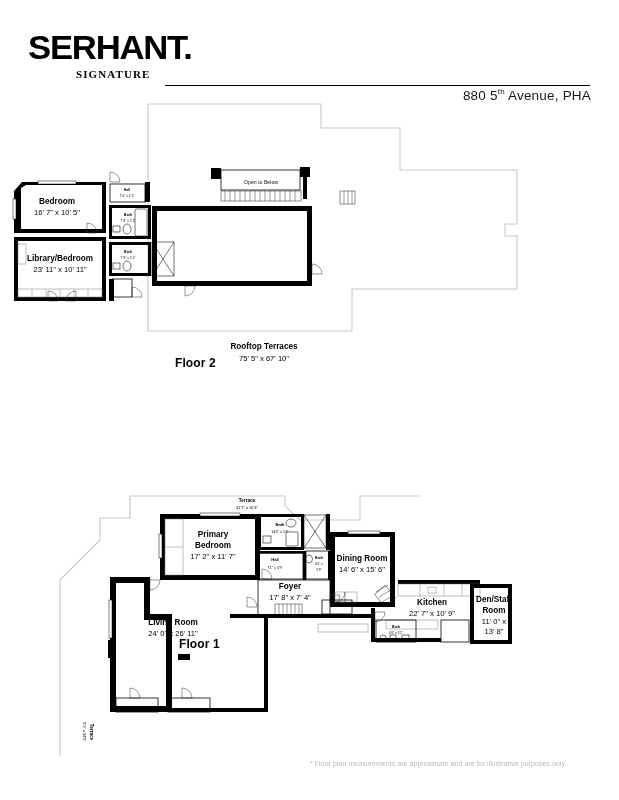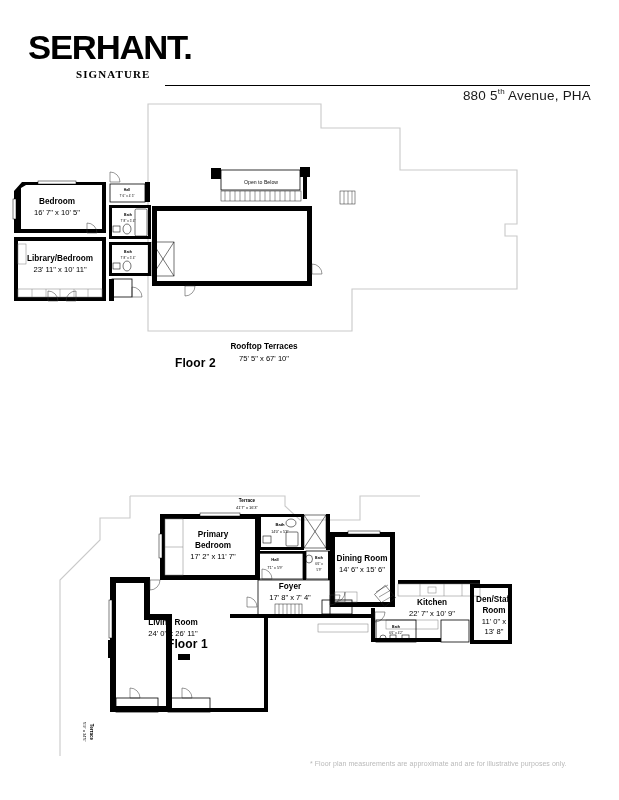--- a/index.html
+++ b/index.html
@@ -38,21 +38,21 @@
 
   
   #plan{position:absolute;left:0;top:96px;width:619px;height:660px;}
   #plan svg{display:block;}
 
   
   .floor-caption{
     position:absolute;font-size:12px;font-weight:bold;color:#000;letter-spacing:.1px;padding-left:29px;
   }
   #floor2-caption{left:146px;top:356px;}
-  #floor1-caption{left:138px;top:637px;}
+  #floor1-caption{left:150px;top:637px;}
 
   #footnote{
     position:absolute;left:310px;top:760px;
     font-size:7px;color:#b9b9b9;letter-spacing:.05px;white-space:nowrap;
   }
 
   
   .rm-name{font-family:"Liberation Sans",sans-serif;font-weight:bold;font-size:8.2px;fill:#000;text-anchor:middle;}
   .rm-dim {font-family:"Liberation Sans",sans-serif;font-size:7.6px;fill:#000;text-anchor:middle;}
   .sm-name{font-family:"Liberation Sans",sans-serif;font-weight:bold;font-size:4.1px;fill:#000;text-anchor:middle;}

